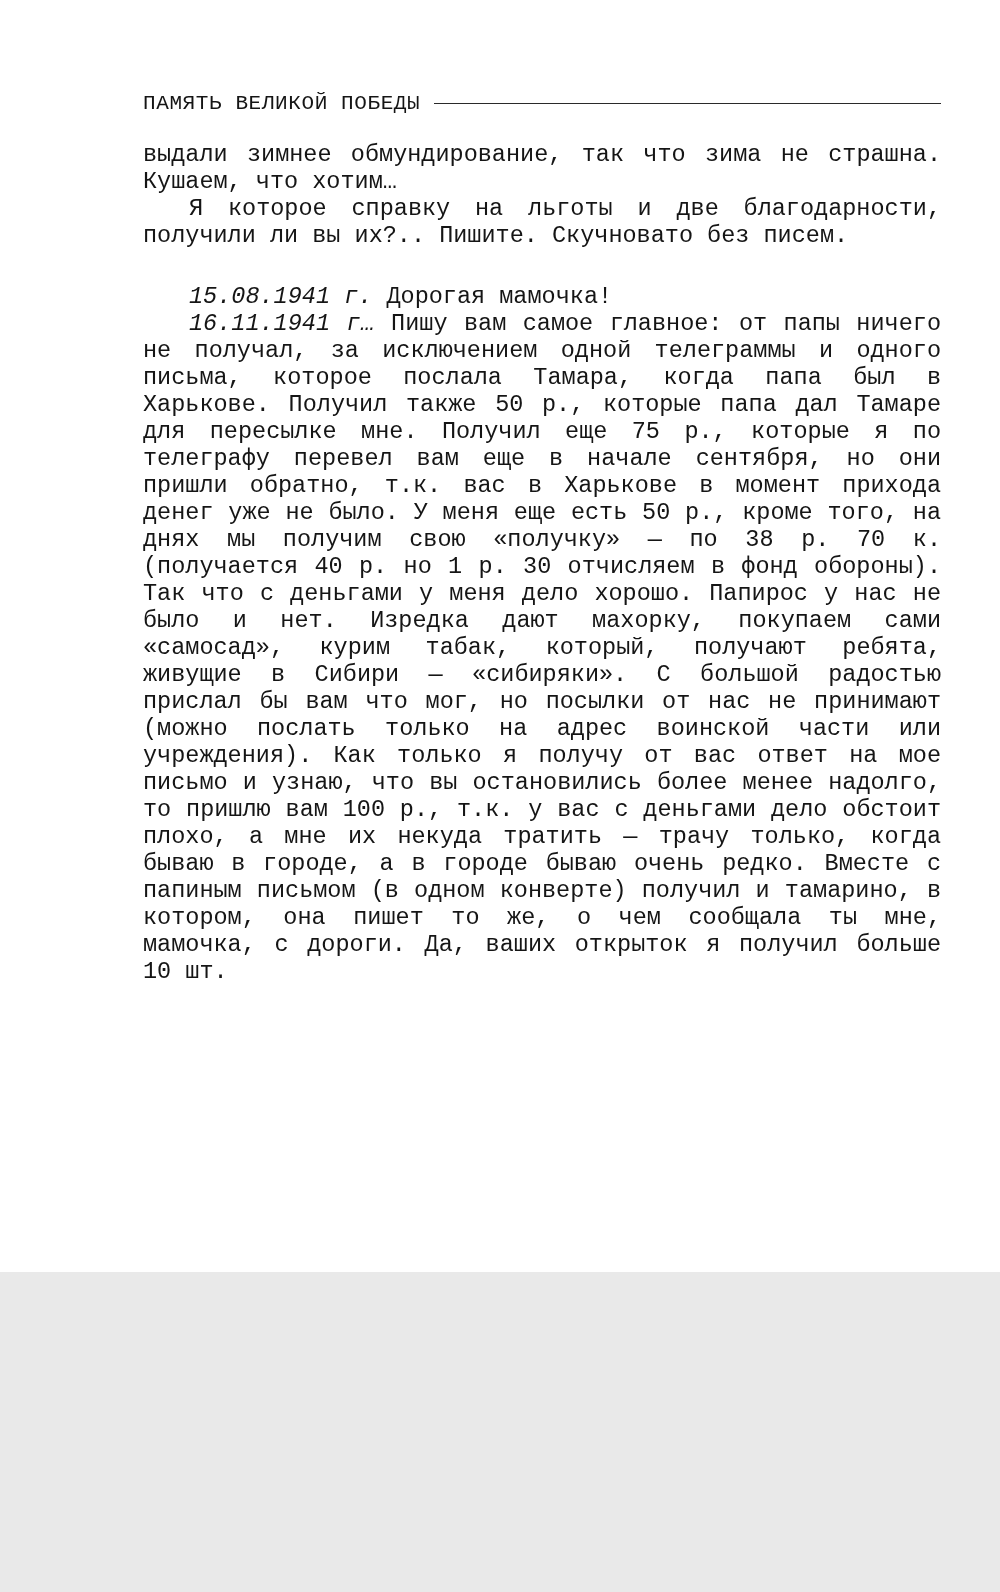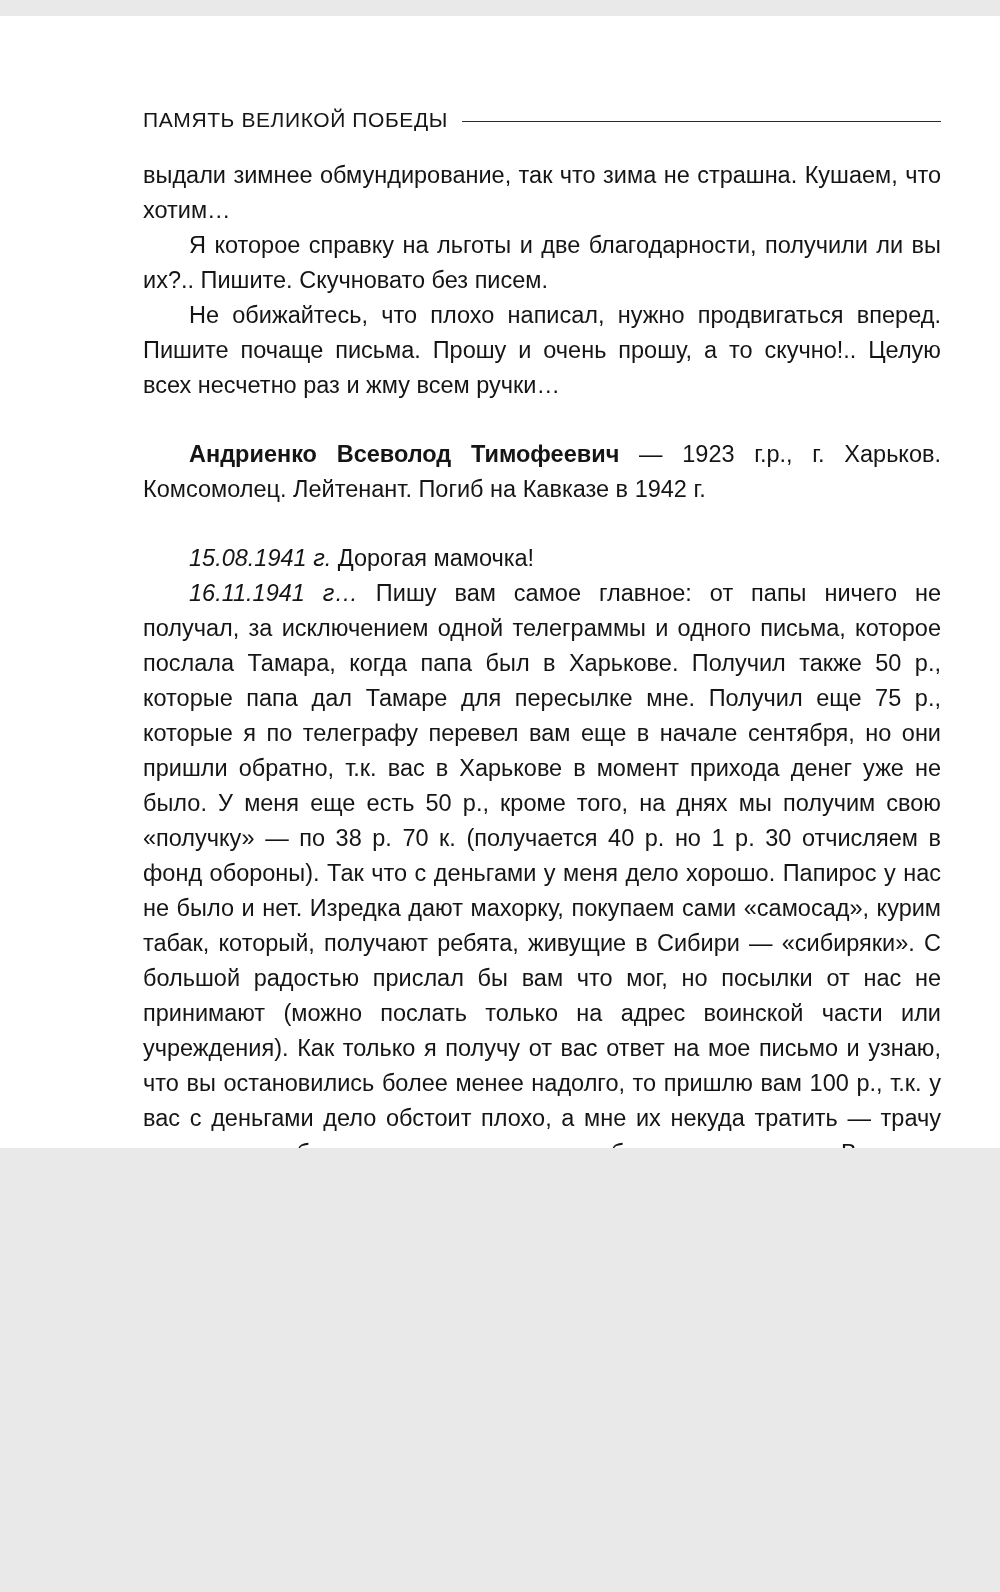--- a/index.html
+++ b/index.html
@@ -3,24 +3,24 @@
 <meta charset="utf-8">
 <style>
   html, body {
     margin: 0;
     padding: 0;
     background: #e9e9e9;
   }
   .page {
     position: relative;
     width: 1000px;
-    height: 1132px;
-    margin: 16px auto;
+    height: 1272px;
+    margin: 0 auto;
     background: #ffffff;
-    font-family: Liberation Sans, sans-serif;
+    font-family: Liberation Mono, monospace;
     color: #151515;
     overflow: hidden;
   }
   .content {
     position: absolute;
     left: 143px;
     top: 92px;
     width: 798px;
   }
   .running-header {
@@ -32,21 +32,21 @@
     white-space: nowrap;
   }
   .running-header .header-rule {
     flex: 1;
     border-bottom: 1.6px solid #2a2a2a;
     margin-left: 14px;
     transform: translateY(-5px);
   }
   .body-text {
     font-size: 23.5px;
-    line-height: 35px;
+    line-height: 27px;
     text-align: justify;
   }
   .para {
     margin: 0;
   }
   .para.indent {
     text-indent: 46px;
   }
   .para.gap {
     margin-top: 34px;
@@ -66,20 +66,18 @@
 
 <div class="page">
   <div class="content">
     <div class="running-header">
       <span>ПАМЯТЬ ВЕЛИКОЙ ПОБЕДЫ</span>
       <span class="header-rule"></span>
     </div>
     <div class="body-text">
         <p class="para"><span class="normal">выдали зимнее обмундирование, так что зима не страшна. Кушаем, что хотим…</span></p>
         <p class="para indent"><span class="normal">Я которое справку на льготы и две благодарности, получили ли вы их?.. Пишите. Скучновато без писем.</span></p>
-        <p class="para indent"><span class="normal">Не обижайтесь, что плохо написал, нужно продвигаться вперед. Пишите почаще письма. Прошу и очень прошу, а то скучно!.. Целую всех несчетно раз и жму всем ручки…</span></p>
-        <p class="para indent gap"><span class="bold">Андриенко Всеволод Тимофеевич</span><span class="normal"> — 1923 г.р., г. Харьков. Комсомолец. Лейтенант. Погиб на Кавказе в 1942 г.</span></p>
         <p class="para indent gap"><span class="italic">15.08.1941 г.</span><span class="normal"> Дорогая мамочка!</span></p>
         <p class="para indent"><span class="italic">16.11.1941 г…</span><span class="normal"> Пишу вам самое главное: от папы ничего не получал, за исключением одной телеграммы и одного письма, которое послала Тамара, когда папа был в Харькове. Получил также 50 р., которые папа дал Тамаре для пересылке мне. Получил еще 75 р., которые я по телеграфу перевел вам еще в начале сентября, но они пришли обратно, т.к. вас в Харькове в момент прихода денег уже не было. У меня еще есть 50 р., кроме того, на днях мы получим свою «получку» — по 38 р. 70 к. (получается 40 р. но 1 р. 30 отчисляем в фонд обороны). Так что с деньгами у меня дело хорошо. Папирос у нас не было и нет. Изредка дают махорку, покупаем сами «самосад», курим табак, который, получают ребята, живущие в Сибири — «сибиряки». С большой радостью прислал бы вам что мог, но посылки от нас не принимают (можно послать только на адрес воинской части или учреждения). Как только я получу от вас ответ на мое письмо и узнаю, что вы остановились более менее надолго, то пришлю вам 100 р., т.к. у вас с деньгами дело обстоит плохо, а мне их некуда тратить — трачу только, когда бываю в городе, а в городе бываю очень редко. Вместе с папиным письмом (в одном конверте) получил и тамарино, в котором, она пишет то же, о чем сообщала ты мне, мамочка, с дороги. Да, ваших открыток я получил больше 10 шт.</span></p>
       </div>
   </div>
   <div class="page-number">28</div>
 </div>
 
 </body></html>

